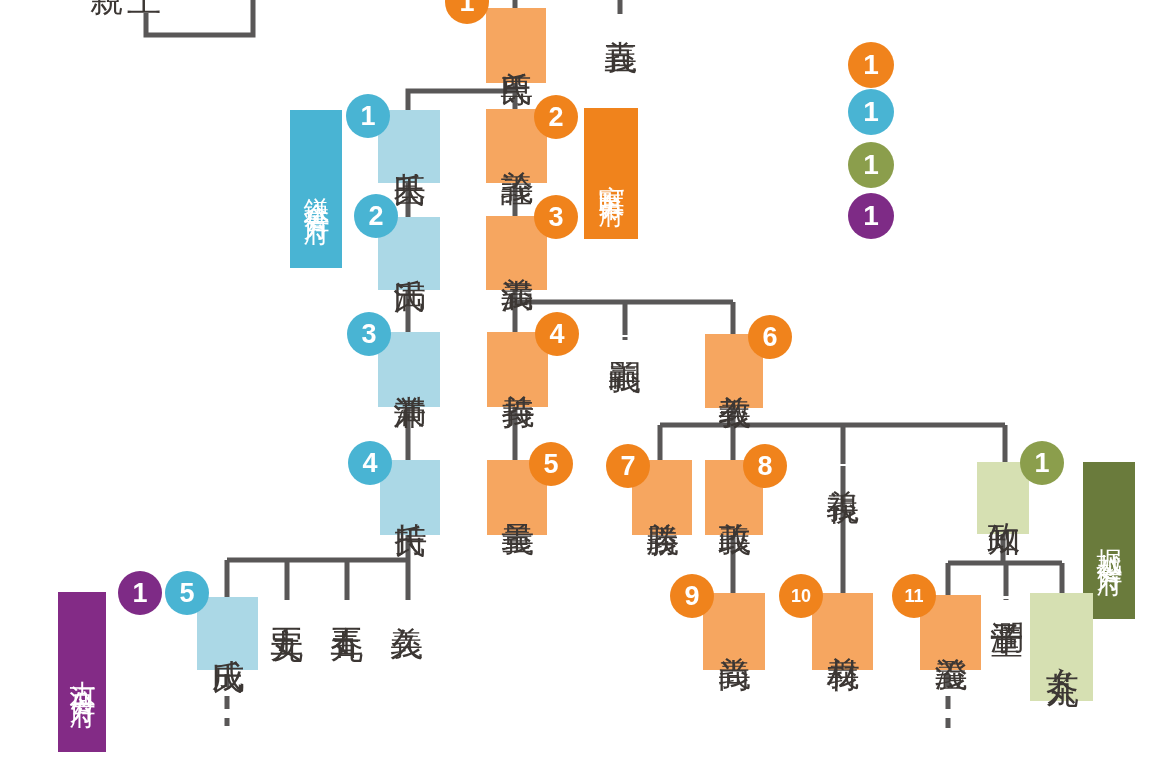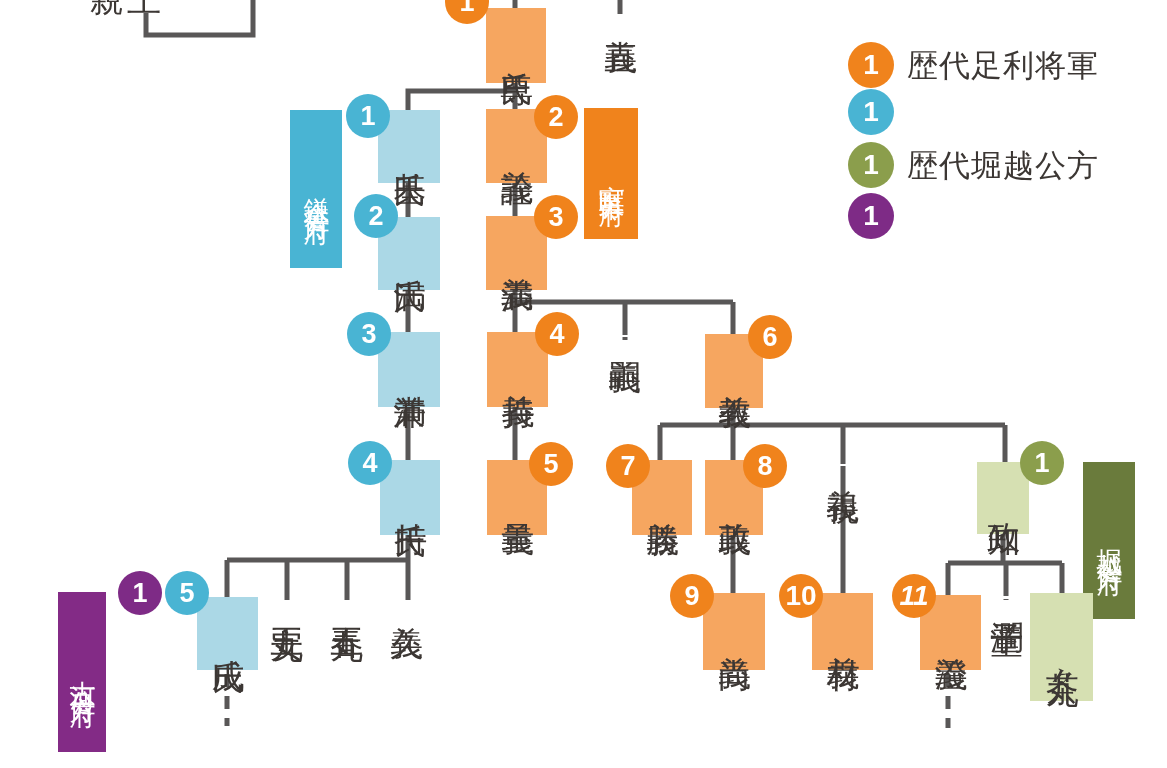--- a/index.html
+++ b/index.html
@@ -23,21 +23,21 @@
   .name{writing-mode:vertical-rl;text-orientation:upright;font-size:33px;line-height:1.02;
         letter-spacing:1px;color:#3c3734;}
   
   .circle{position:absolute;z-index:3;width:44px;height:44px;border-radius:50%;
           display:flex;align-items:center;justify-content:center;color:#fff;
           font-family:"Liberation Sans","DejaVu Sans",sans-serif;font-weight:bold;font-size:27px;}
   .c-orange{background:#f0831c;}
   .c-blue{background:#49b4d3;}
   .c-green{background:#8b9e4c;}
   .c-purple{background:#7e2b86;}
-  .sm{font-size:28px;}
+  .sm{font-size:18px;}
   
   .clipped-name{position:absolute;z-index:2;left:90px;top:-23px;font-size:34px;
                 letter-spacing:3px;color:#3c3734;}
   
   .legend-row{position:absolute;z-index:2;display:flex;align-items:center;gap:13px;}
   .lcircle{width:46px;height:46px;border-radius:50%;display:flex;align-items:center;
            justify-content:center;color:#fff;font-family:"Liberation Sans","DejaVu Sans",sans-serif;
            font-weight:bold;font-size:28px;}
   .legend-label{font-size:31px;color:#3c3734;letter-spacing:1px;line-height:1;}
 </style>
@@ -159,37 +159,35 @@
   <div class="circle c-orange" style="left:445px;top:-20px;">1</div>
   <div class="circle c-orange" style="left:534px;top:95px;">2</div>
   <div class="circle c-orange" style="left:534px;top:195px;">3</div>
   <div class="circle c-orange" style="left:535px;top:312px;">4</div>
   <div class="circle c-orange" style="left:529px;top:442px;">5</div>
   <div class="circle c-orange" style="left:748px;top:315px;">6</div>
   <div class="circle c-orange" style="left:606px;top:444px;">7</div>
   <div class="circle c-orange" style="left:743px;top:444px;">8</div>
   <div class="circle c-orange" style="left:670px;top:574px;">9</div>
   <div class="circle c-orange sm" style="left:779px;top:574px;">10</div>
-  <div class="circle c-orange sm" style="left:892px;top:574px;font-style:italic;">11</div>
+  <div class="circle c-orange sm" style="left:892px;top:574px;">11</div>
   <div class="circle c-blue" style="left:346px;top:94px;">1</div>
   <div class="circle c-blue" style="left:354px;top:194px;">2</div>
   <div class="circle c-blue" style="left:347px;top:312px;">3</div>
   <div class="circle c-blue" style="left:348px;top:441px;">4</div>
   <div class="circle c-purple" style="left:118px;top:571px;">1</div>
   <div class="circle c-blue" style="left:165px;top:571px;">5</div>
   <div class="circle c-green" style="left:1020px;top:441px;">1</div>
 
   <div class="legend-row" style="left:848px;top:42px;">
     <span class="lcircle c-orange">1</span>
-    <span class="legend-label">歴代足利将軍</span>
   </div>
   <div class="legend-row" style="left:848px;top:89px;">
     <span class="lcircle c-blue">1</span>
   </div>
   <div class="legend-row" style="left:848px;top:142px;">
     <span class="lcircle c-green">1</span>
-    <span class="legend-label">歴代堀越公方</span>
   </div>
   <div class="legend-row" style="left:848px;top:193px;">
     <span class="lcircle c-purple">1</span>
   </div>
 
 </div>
 
 </body></html>

